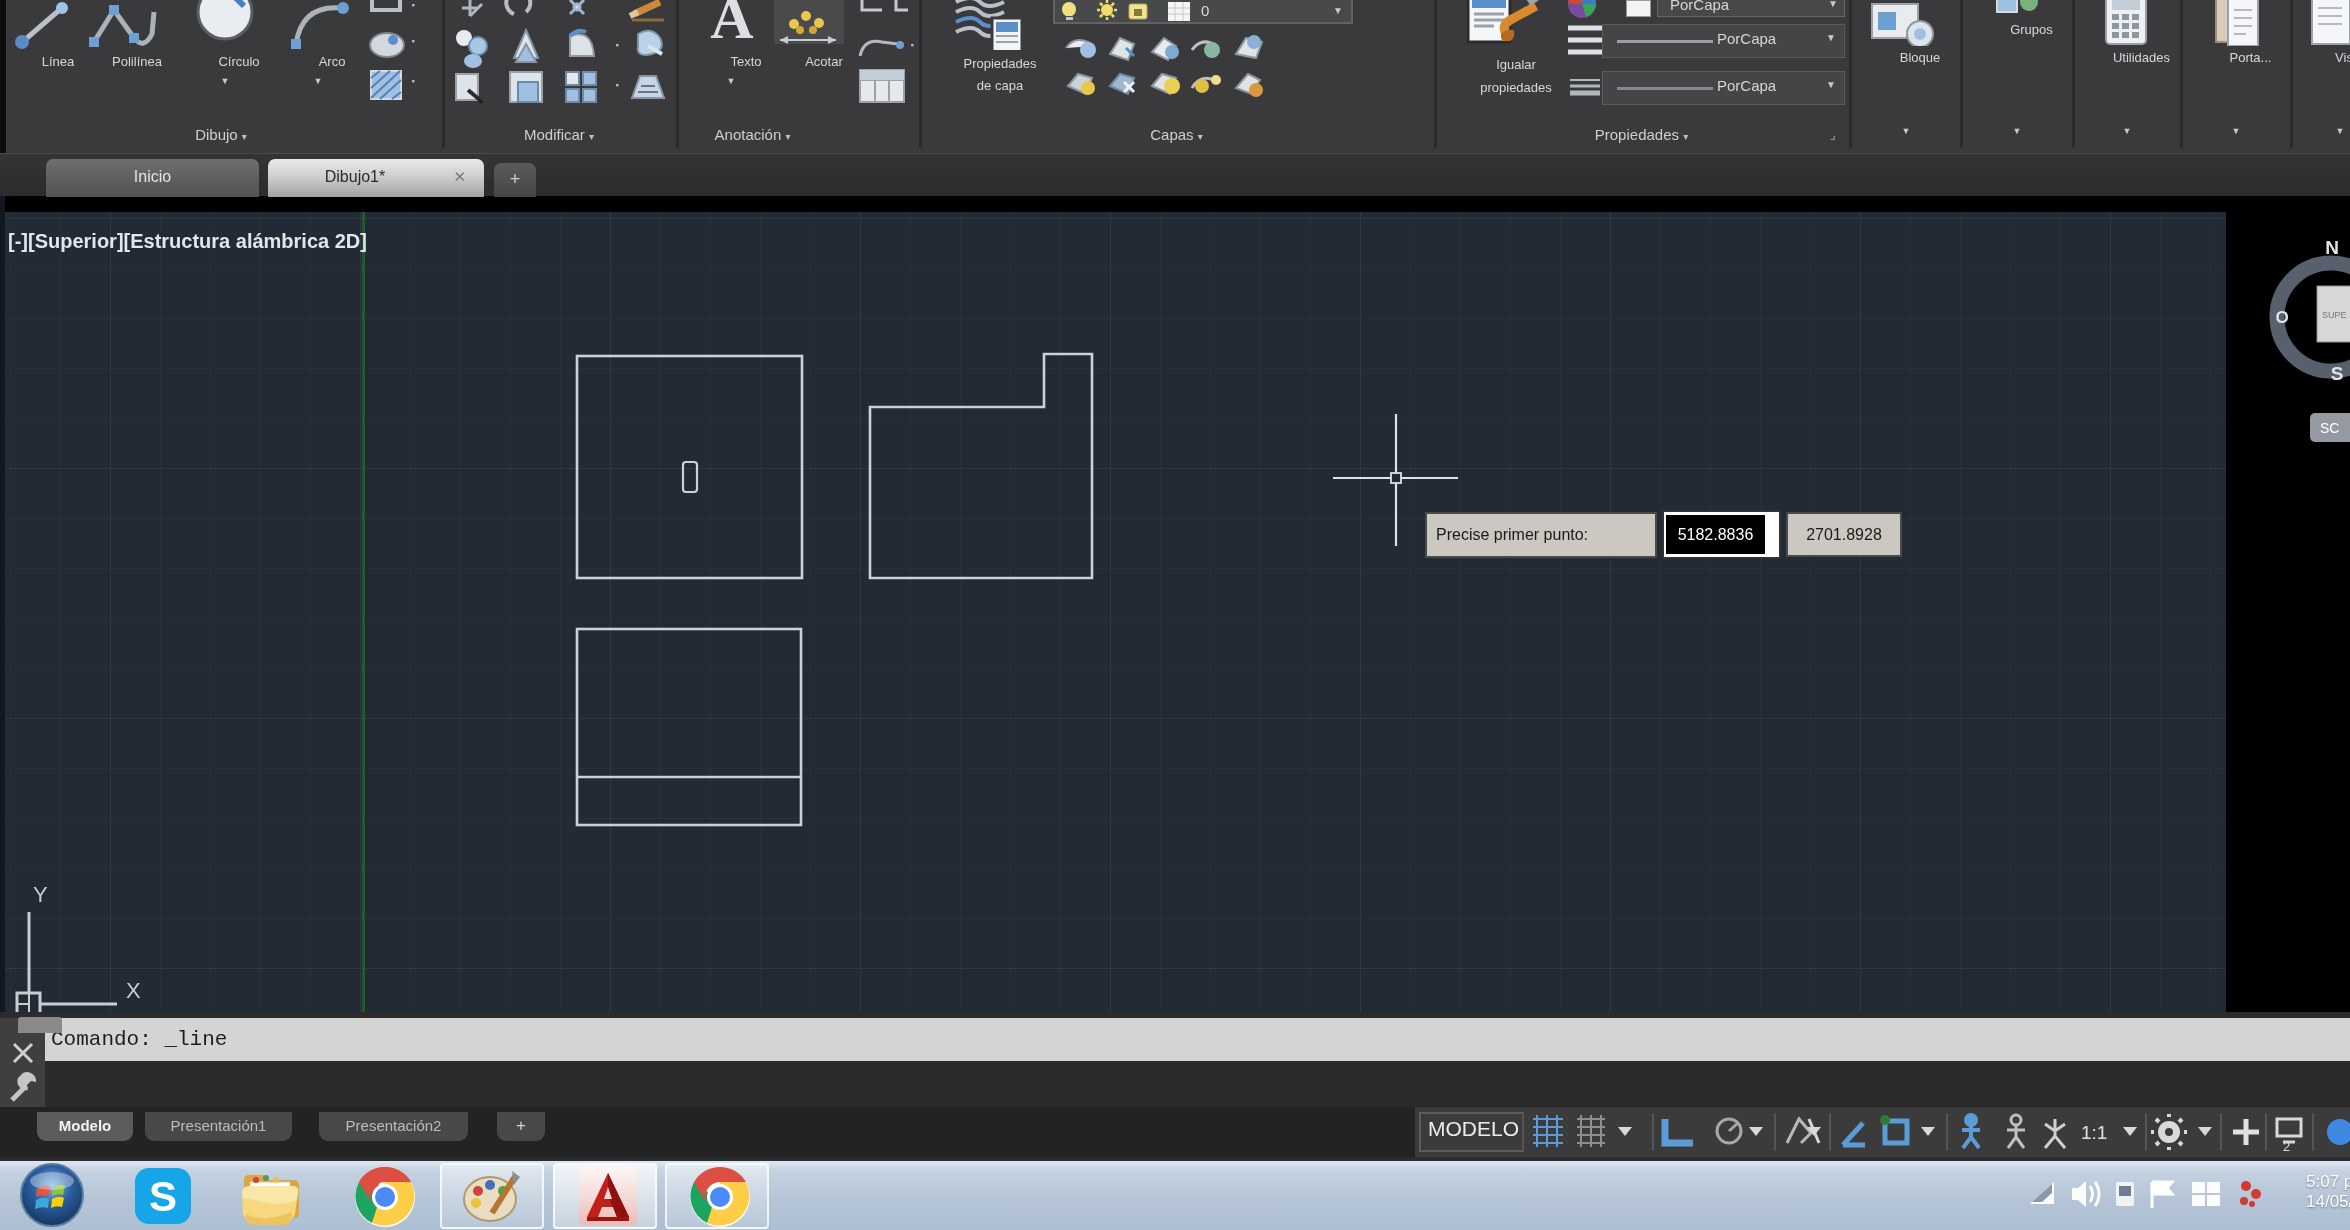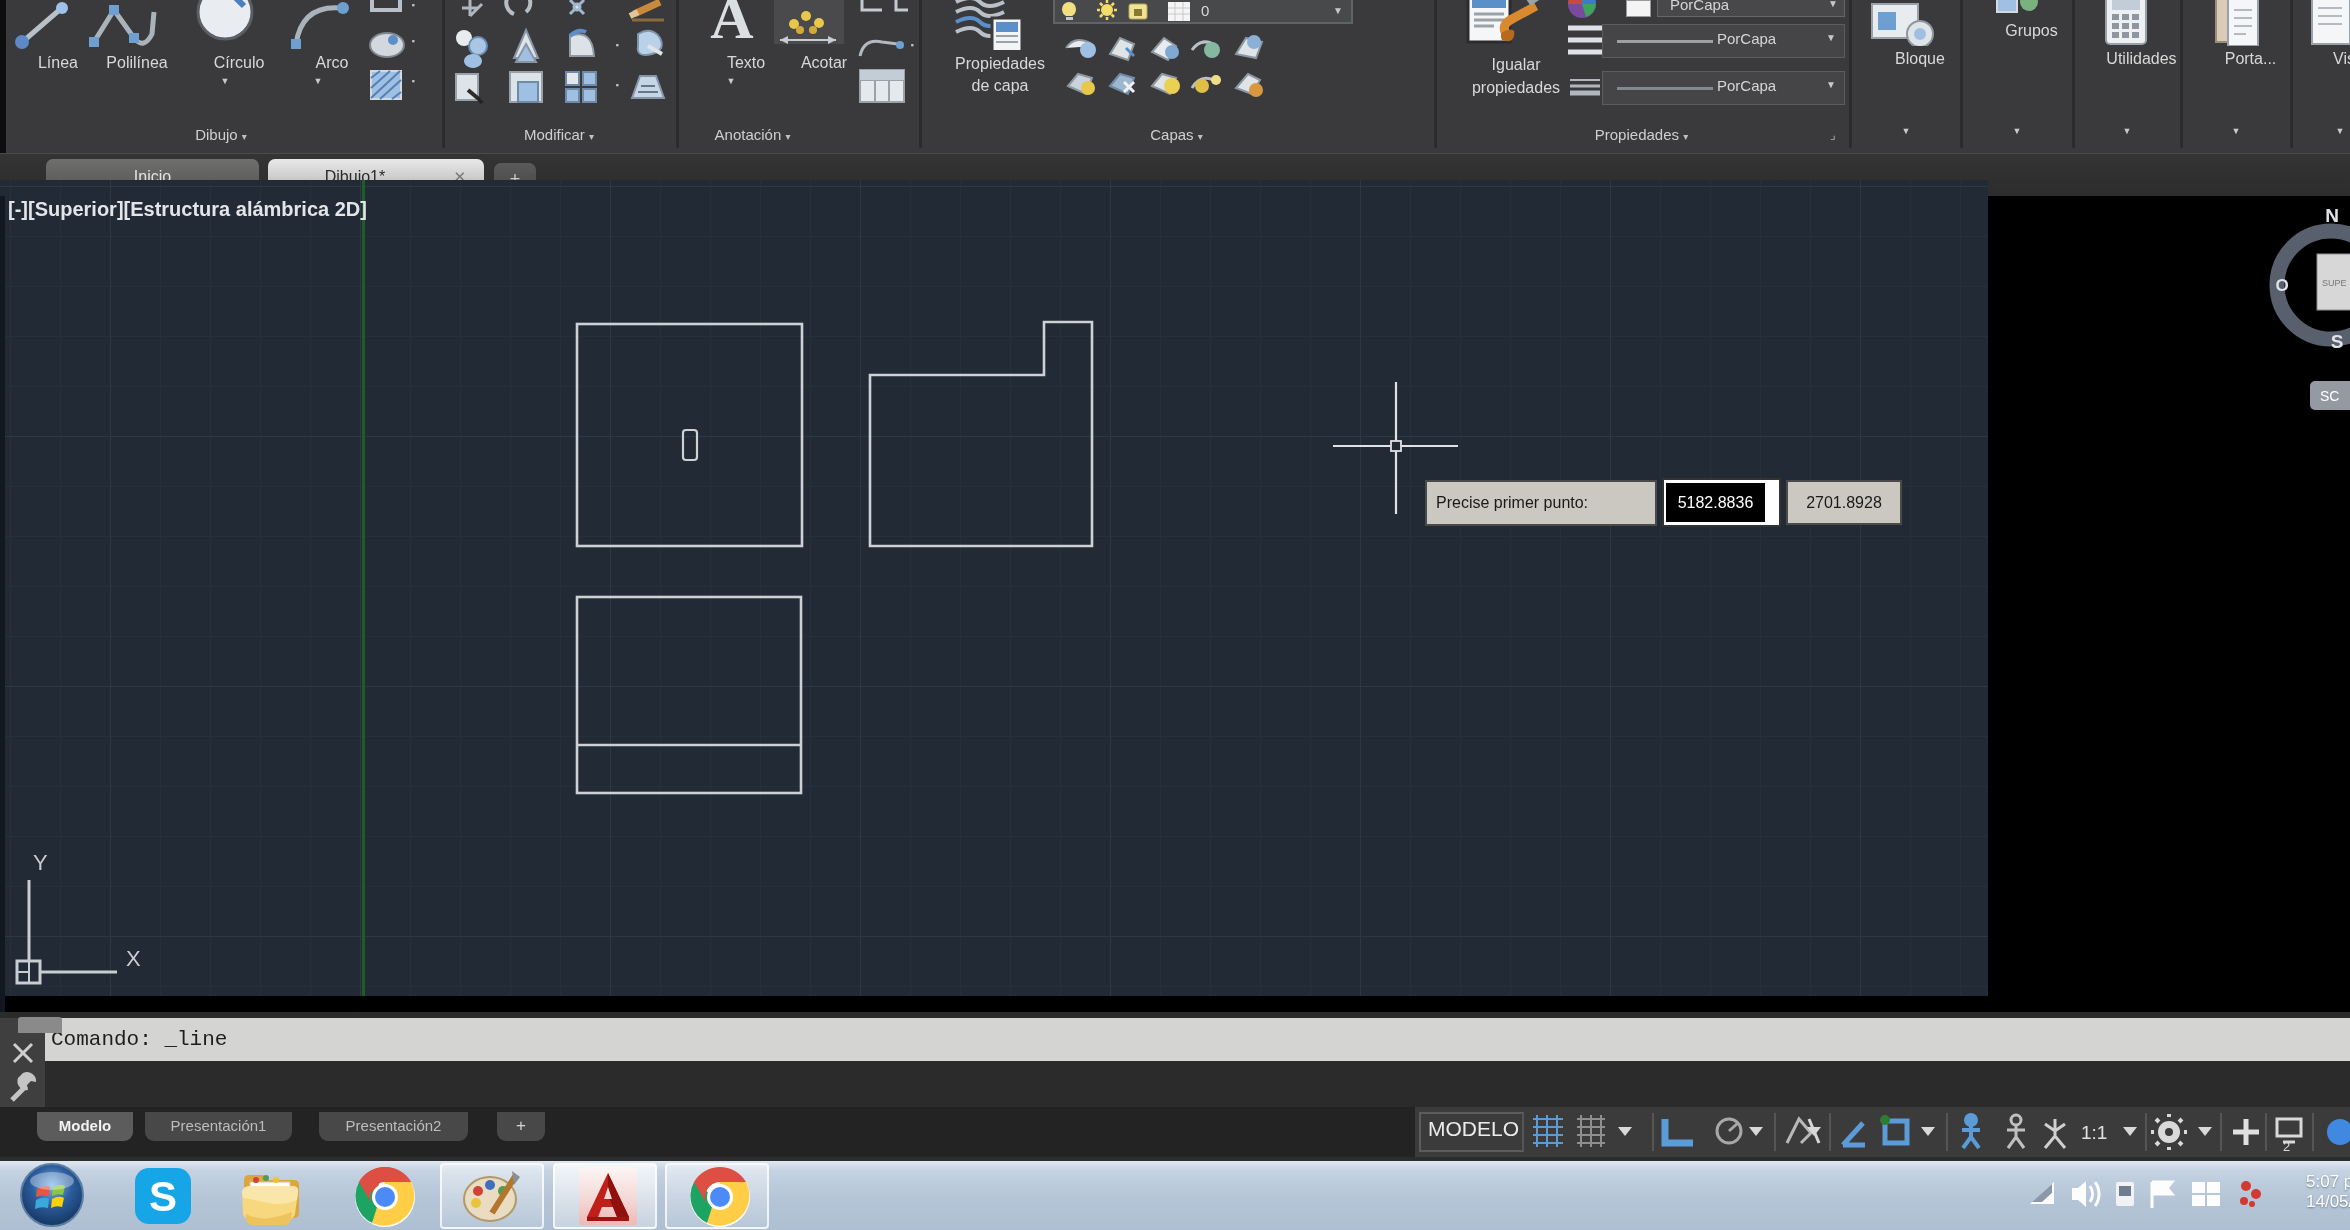--- a/index.html
+++ b/index.html
@@ -6,34 +6,34 @@
   html,body { width:2350px; height:1230px; overflow:hidden; background:#000; }
   body { font-family:"Liberation Sans", sans-serif; }
   #root { position:relative; width:2350px; height:1230px; overflow:hidden; }
   .abs { position:absolute; }
 
   
   #ribbon { left:0; top:0; width:2350px; height:153px; background:#3a3a3c; }
   .psep { position:absolute; top:0; width:3px; height:148px; background:#2b2b2d; }
   .plabel { position:absolute; top:122px; height:26px; line-height:26px; font-size:15px; color:#cfcfcf; text-align:center; }
   .plabel .car { font-size:10px; color:#c0c0c0; }
-  .biglabel { position:absolute; font-size:16px; color:#d8d8d8; text-align:center;padding-left:28px; }
+  .biglabel { position:absolute; font-size:13px; color:#d8d8d8; text-align:center;padding-left:28px; }
   .caret { position:absolute; font-size:9px; color:#c9c9c9; text-align:center; }
   .ic { position:absolute; }
 
   
   #filetabs { left:0; top:153px; width:2350px; height:43px; background:linear-gradient(#343434,#2c2c2c); border-top:1px solid #4a4a4a; }
   .ftab { position:absolute; top:5px; height:38px; border-radius:7px 7px 0 0; font-size:16px; line-height:36px; text-align:center; }
   #tab-inicio { left:46px; width:213px; background:linear-gradient(#6f6f6d,#525251); color:#e4e4e2; }
   #tab-dib { left:268px; width:216px; background:linear-gradient(#e9e9e9 0%, #cfcfcf 45%, #a2a2a2 100%); color:#2a2a2a; padding-right:42px; }
   #tab-dib .x { position:absolute; right:18px; top:0; color:#777; font-size:15px; }
   #tab-plus { left:494px; width:42px; top:9px; height:34px; background:linear-gradient(#5a5a5a,#454545); color:#ccc; line-height:32px; font-size:18px; }
 
   
-  #canvas { left:0; top:180px; width:1988px; height:816px;
+  #canvas { left:0; top:212px; width:2226px; height:816px;
     background-color:#212a35;
     background-image:
       linear-gradient(#2d3845 1px, transparent 1px),
       linear-gradient(90deg,#2d3845 1px, transparent 1px),
       linear-gradient(#263039 1px, transparent 1px),
       linear-gradient(90deg,#263039 1px, transparent 1px);
     background-size:250px 250px, 250px 250px, 50px 50px, 50px 50px;
     background-position:0 6px, 110px 0, 0 6px, 10px 0;
   }
   #leftedge { left:0; top:196px; width:5px; height:816px; background:#121820; }

